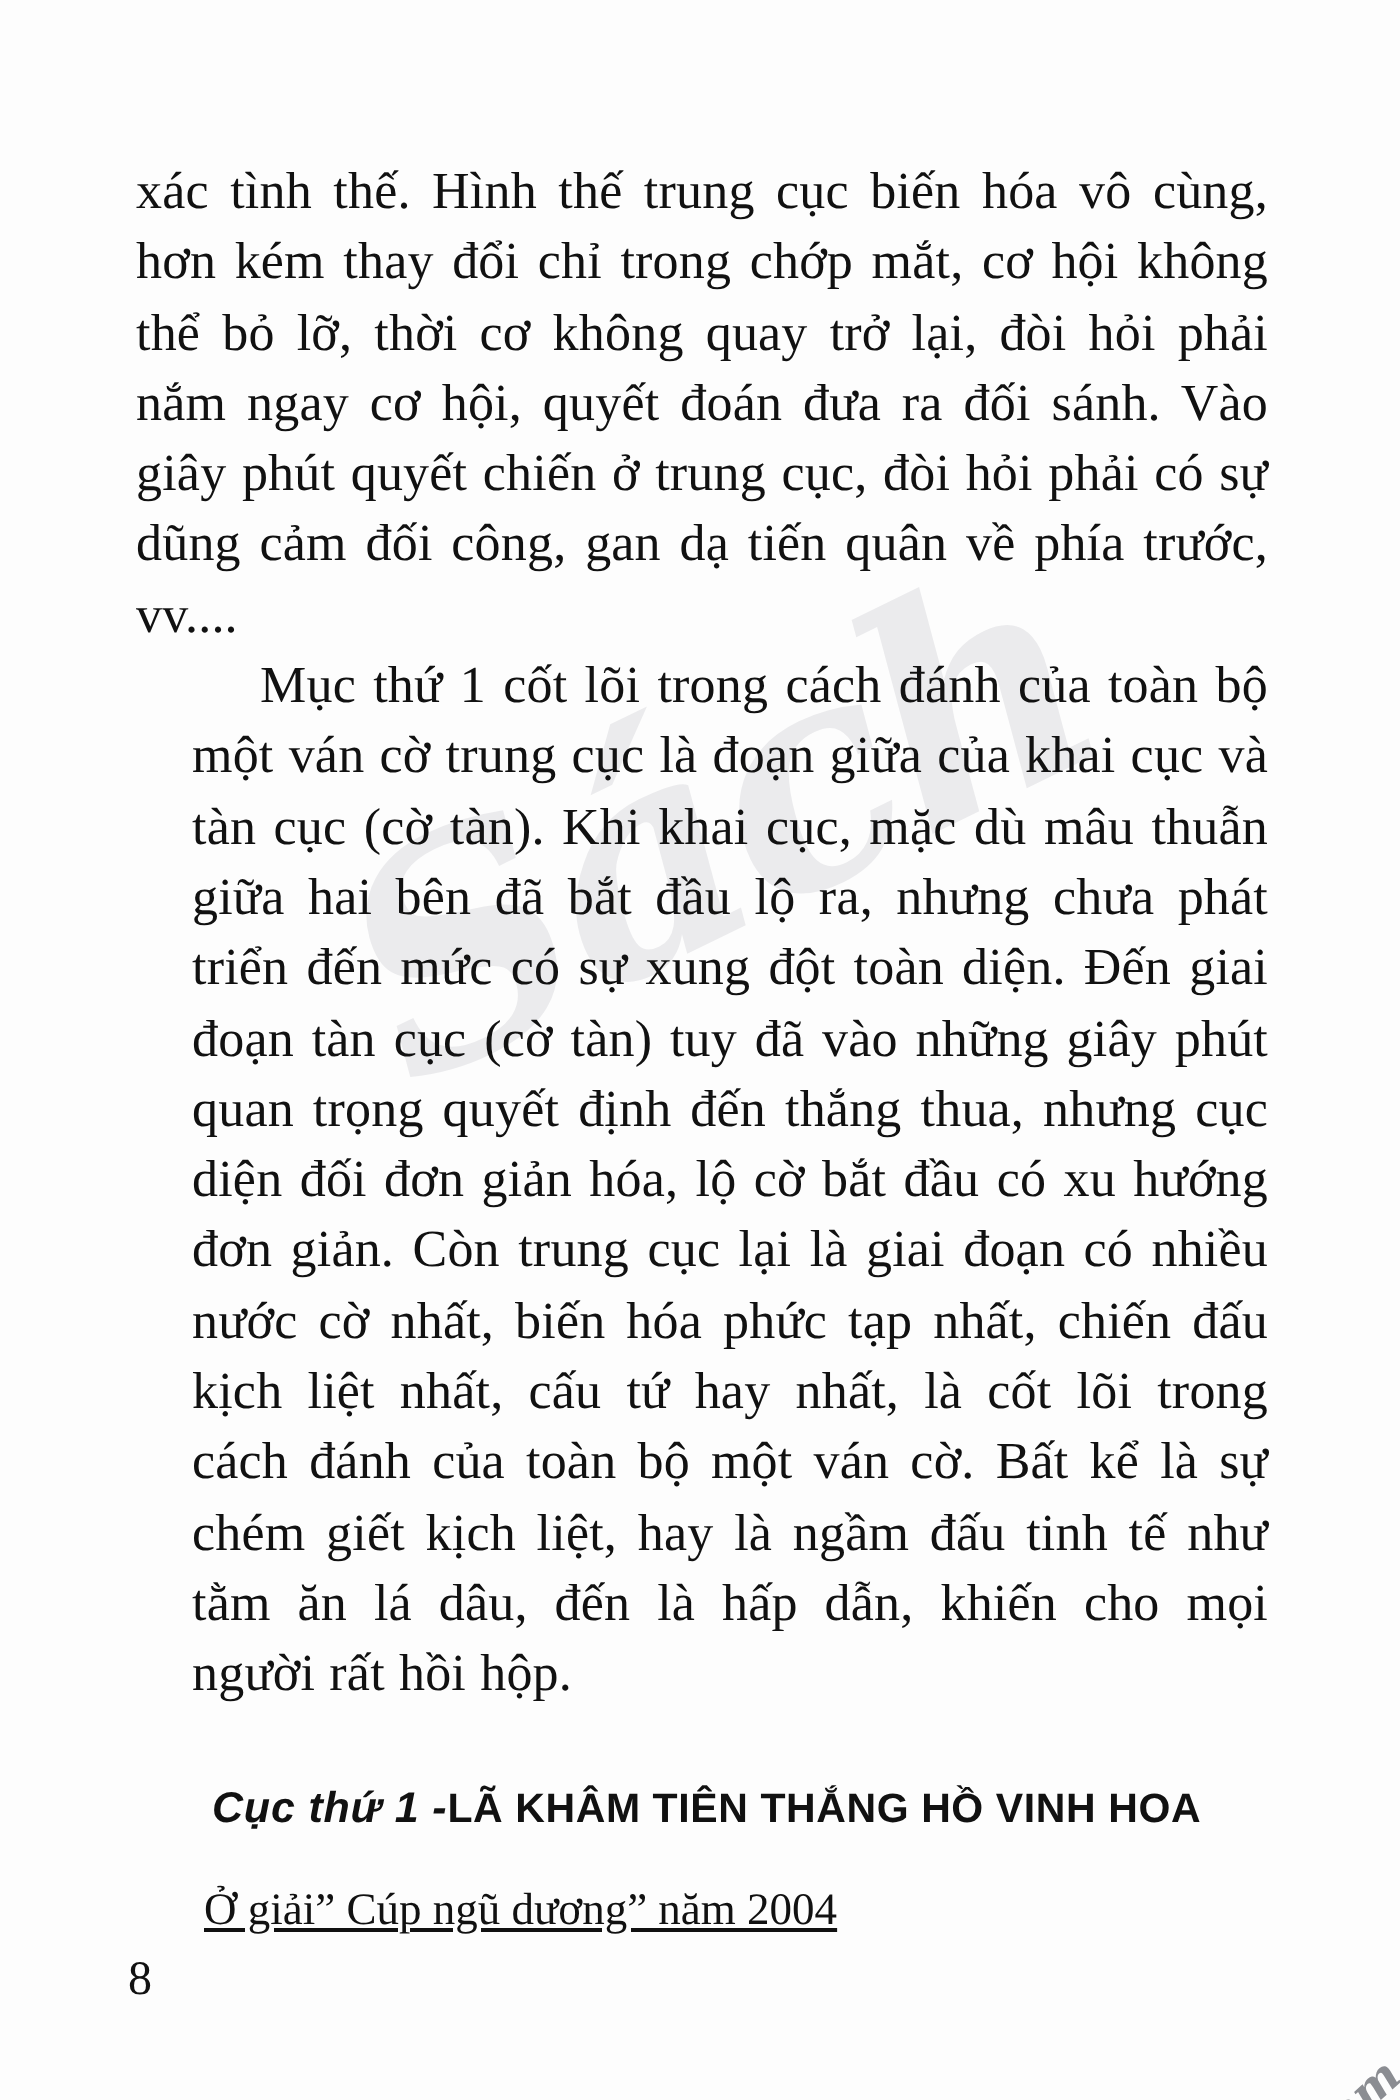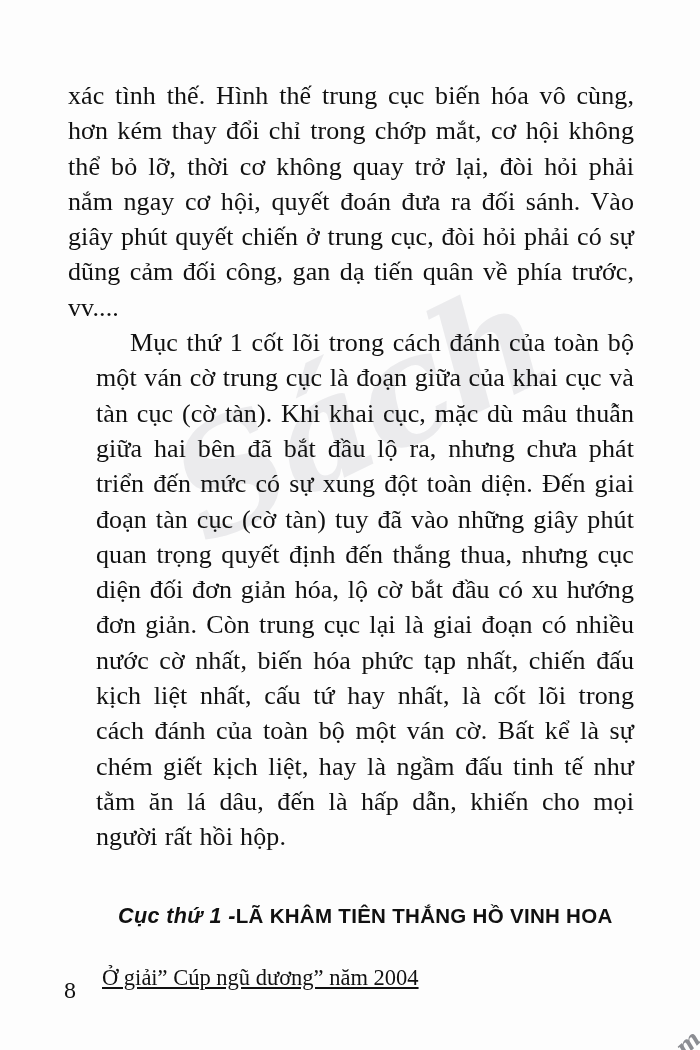--- a/index.html
+++ b/index.html
@@ -80,21 +80,21 @@
   p.body.indent {
     text-indent: 34px;
     margin-left: 28px;
   }
   p.body.last-ragged {
     text-align: left;
   }
 
   
   .heading {
-    margin: 16px;
+    margin: 4px;
     padding-left: 34px;
     padding-top: 30px;
     padding-bottom: 2px;
     font-family: "Liberation Sans", "DejaVu Sans", sans-serif;
     font-weight: 700;
     font-size: 20.5px;
     line-height: 30px;
     white-space: nowrap;
     letter-spacing: 0.2px;
   }

